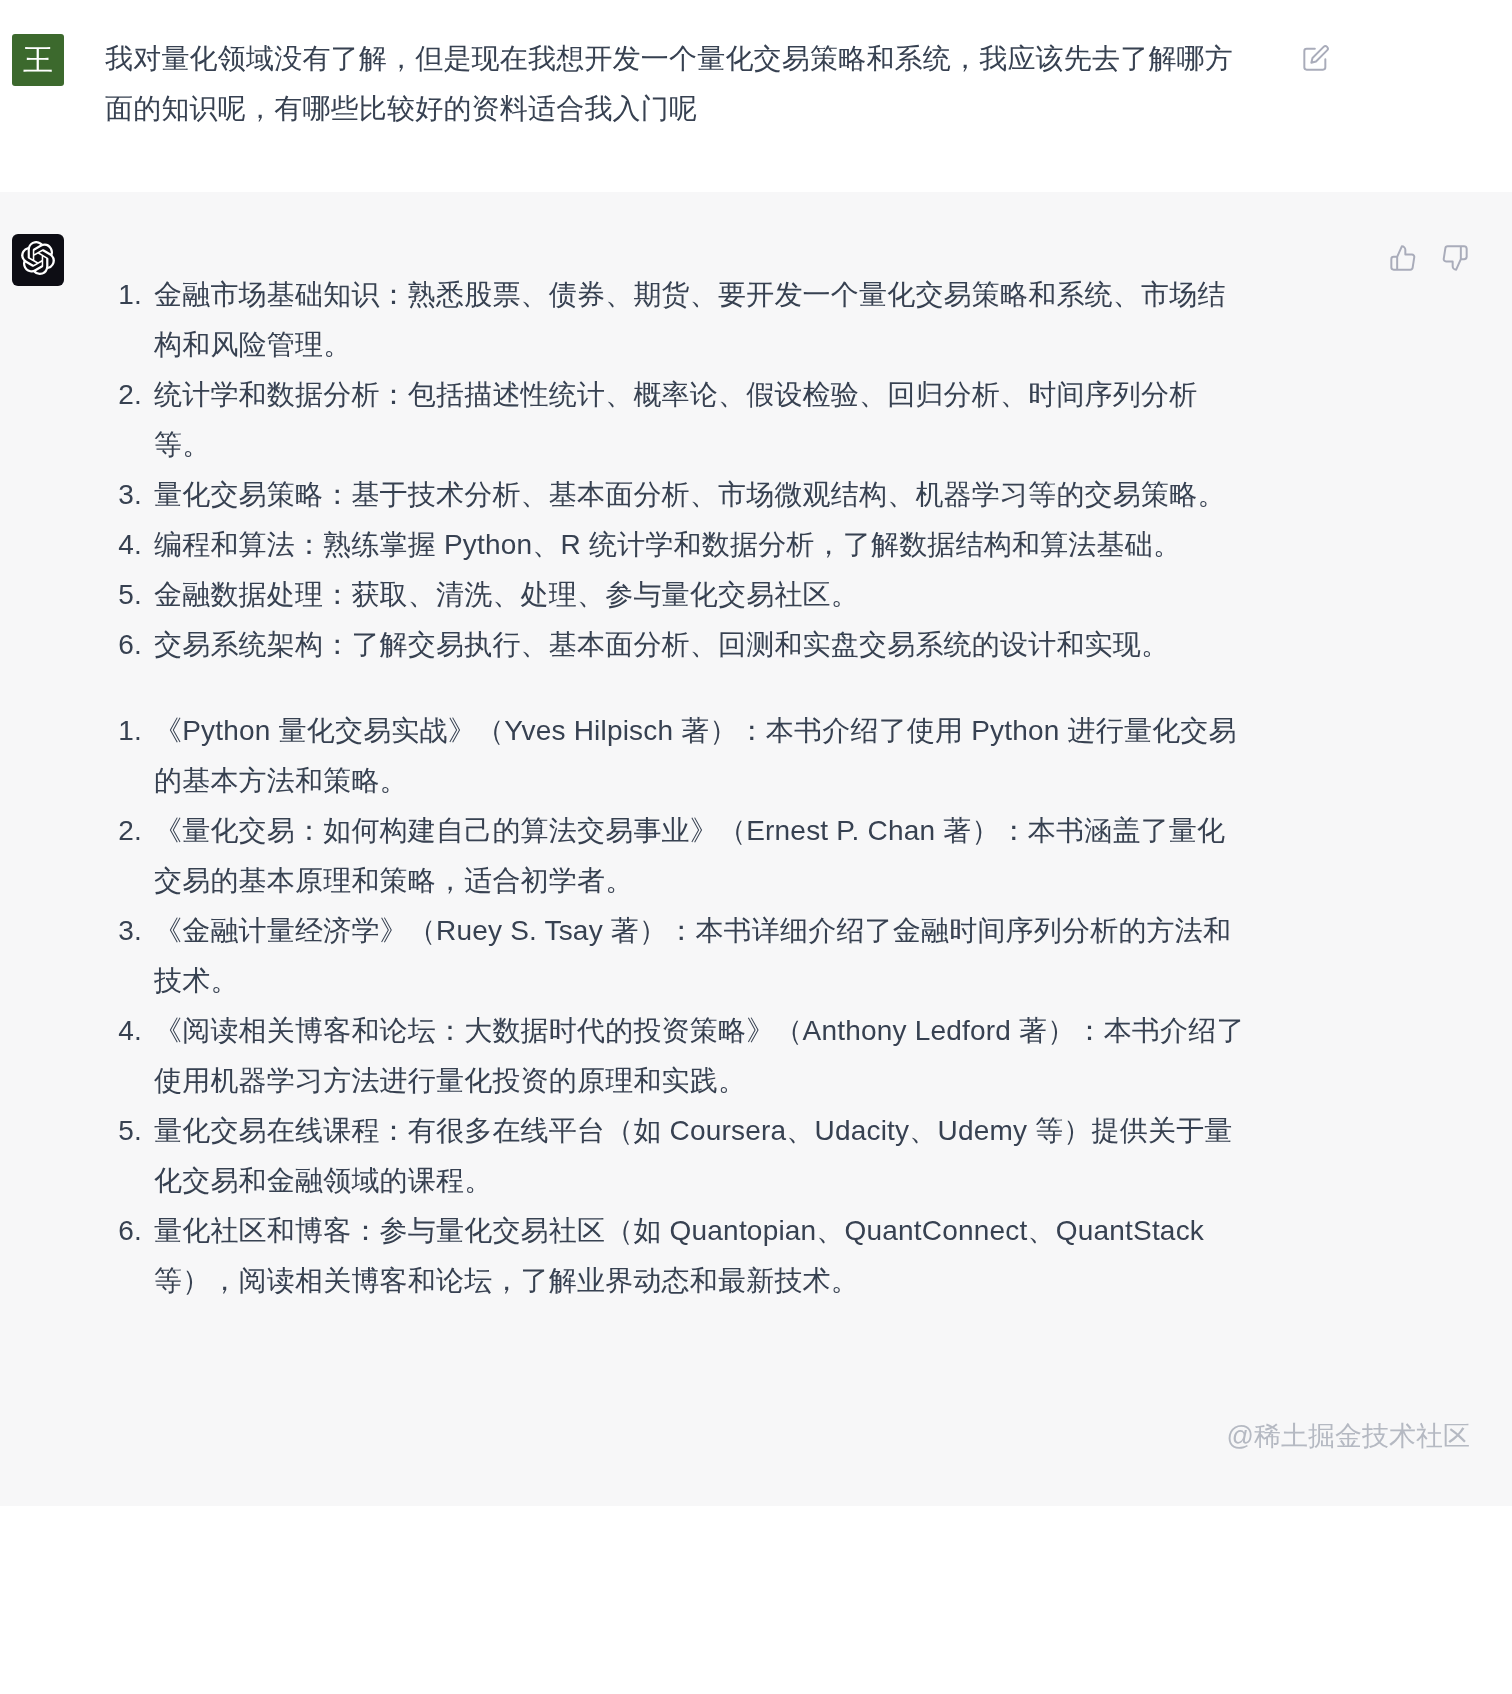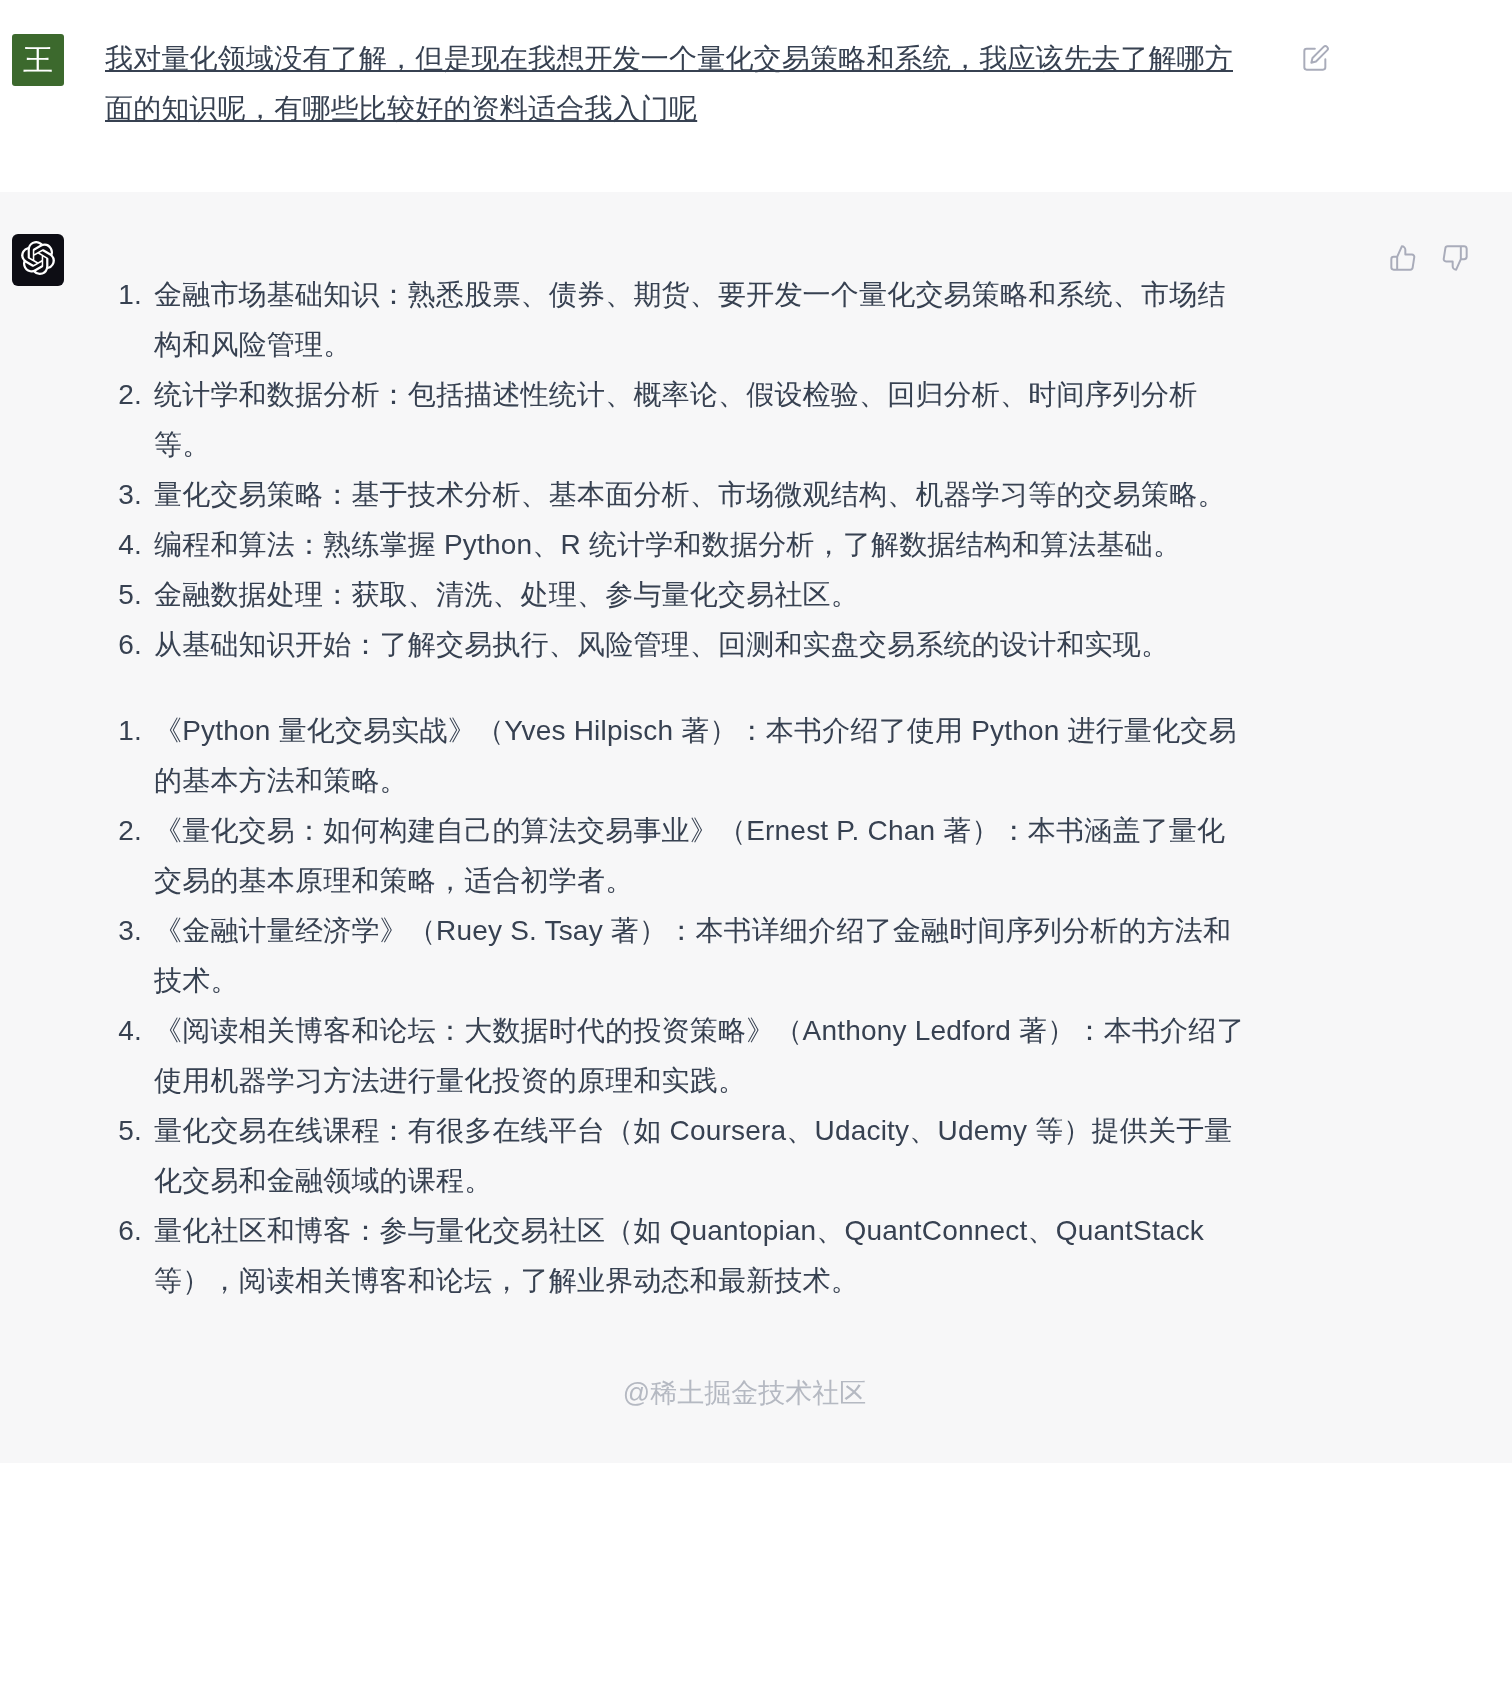--- a/index.html
+++ b/index.html
@@ -42,21 +42,21 @@
   .avatar-gpt svg { width: 34px; height: 34px; }
 
   
   .content {
     margin-left: 41px;
     width: 1148px;
     font-size: 28px;
     line-height: 50px;
     letter-spacing: 0.2px;
   }
-  .content p { margin: 36px 0; text-decoration: underline; }
+  .content p { margin: 36px 0; }
   .content p:first-child { margin-top: 0; }
   .content p:last-child { margin-bottom: 0; }
   .content ol {
     margin: 36px 0;
     padding-left: 45px;
   }
   .content ol li { padding-left: 4px; }
 
   
   .actions {
@@ -71,23 +71,23 @@
     background: none; border: none; padding: 0; margin: 0;
     cursor: pointer;
     width: 30px; height: 30px;
     display: flex; align-items: center; justify-content: center;
   }
   .icon-btn svg { width: 28px; height: 28px; stroke: #a9acba; fill: none;
                   stroke-width: 1.7; stroke-linecap: round; stroke-linejoin: round; }
 
   
   .watermark {
-    margin-top: 35px;
+    margin-top: 78px;
     padding-right: 42px;
-    text-align: center;
+    text-align: right;
     font-size: 27px;
     line-height: 32px;
     color: #b5b9c2;
     padding-left: 19px;
   }
 </style>
 </head>
 <body>
 
 <div class="chat">
@@ -122,21 +122,21 @@
       </div>
 
       <div class="content">
 
         <ol>
             <li>金融市场基础知识：熟悉股票、债券、期货、要开发一个量化交易策略和系统、市场结构和风险管理。</li>
             <li>统计学和数据分析：包括描述性统计、概率论、假设检验、回归分析、时间序列分析等。</li>
             <li>量化交易策略：基于技术分析、基本面分析、市场微观结构、机器学习等的交易策略。</li>
             <li>编程和算法：熟练掌握 Python、R 统计学和数据分析，了解数据结构和算法基础。</li>
             <li>金融数据处理：获取、清洗、处理、参与量化交易社区。</li>
-            <li>从基础知识开始：了解交易执行、风险管理、回测和实盘交易系统的设计和实现。</li>
+            <li>交易系统架构：了解交易执行、基本面分析、回测和实盘交易系统的设计和实现。</li>
           </ol>
 
 
         <ol>
             <li>《Python 量化交易实战》（Yves Hilpisch 著）：本书介绍了使用 Python 进行量化交易的基本方法和策略。</li>
             <li>《量化交易：如何构建自己的算法交易事业》（Ernest P. Chan 著）：本书涵盖了量化交易的基本原理和策略，适合初学者。</li>
             <li>《金融计量经济学》（Ruey S. Tsay 著）：本书详细介绍了金融时间序列分析的方法和技术。</li>
             <li>《阅读相关博客和论坛：大数据时代的投资策略》（Anthony Ledford 著）：本书介绍了使用机器学习方法进行量化投资的原理和实践。</li>
             <li>量化交易在线课程：有很多在线平台（如 Coursera、Udacity、Udemy 等）提供关于量化交易和金融领域的课程。</li>
             <li>量化社区和博客：参与量化交易社区（如 Quantopian、QuantConnect、QuantStack 等），阅读相关博客和论坛，了解业界动态和最新技术。</li>

